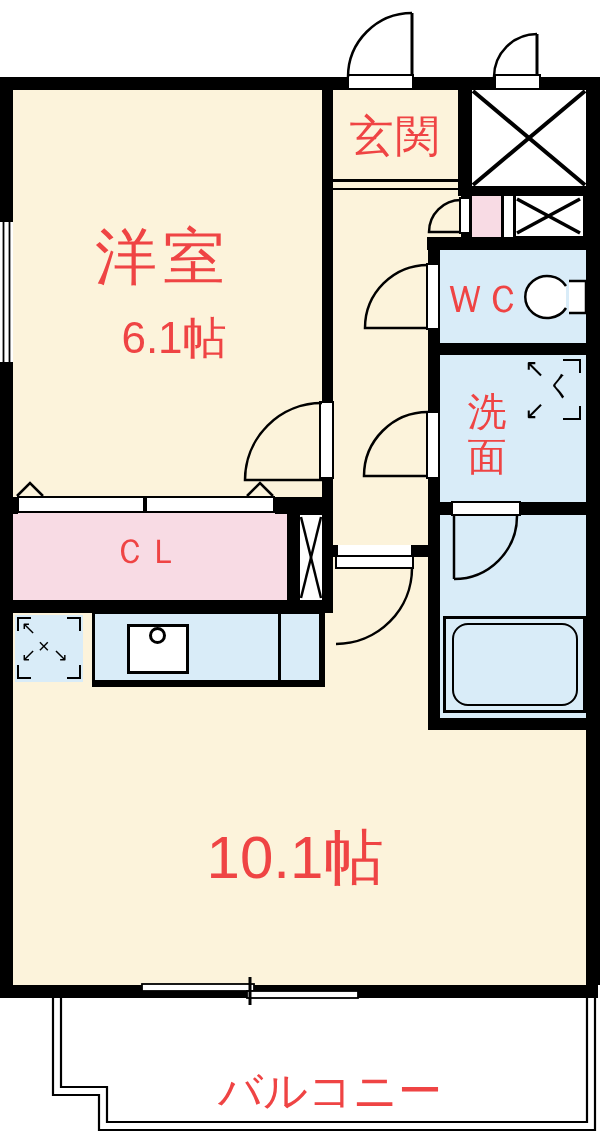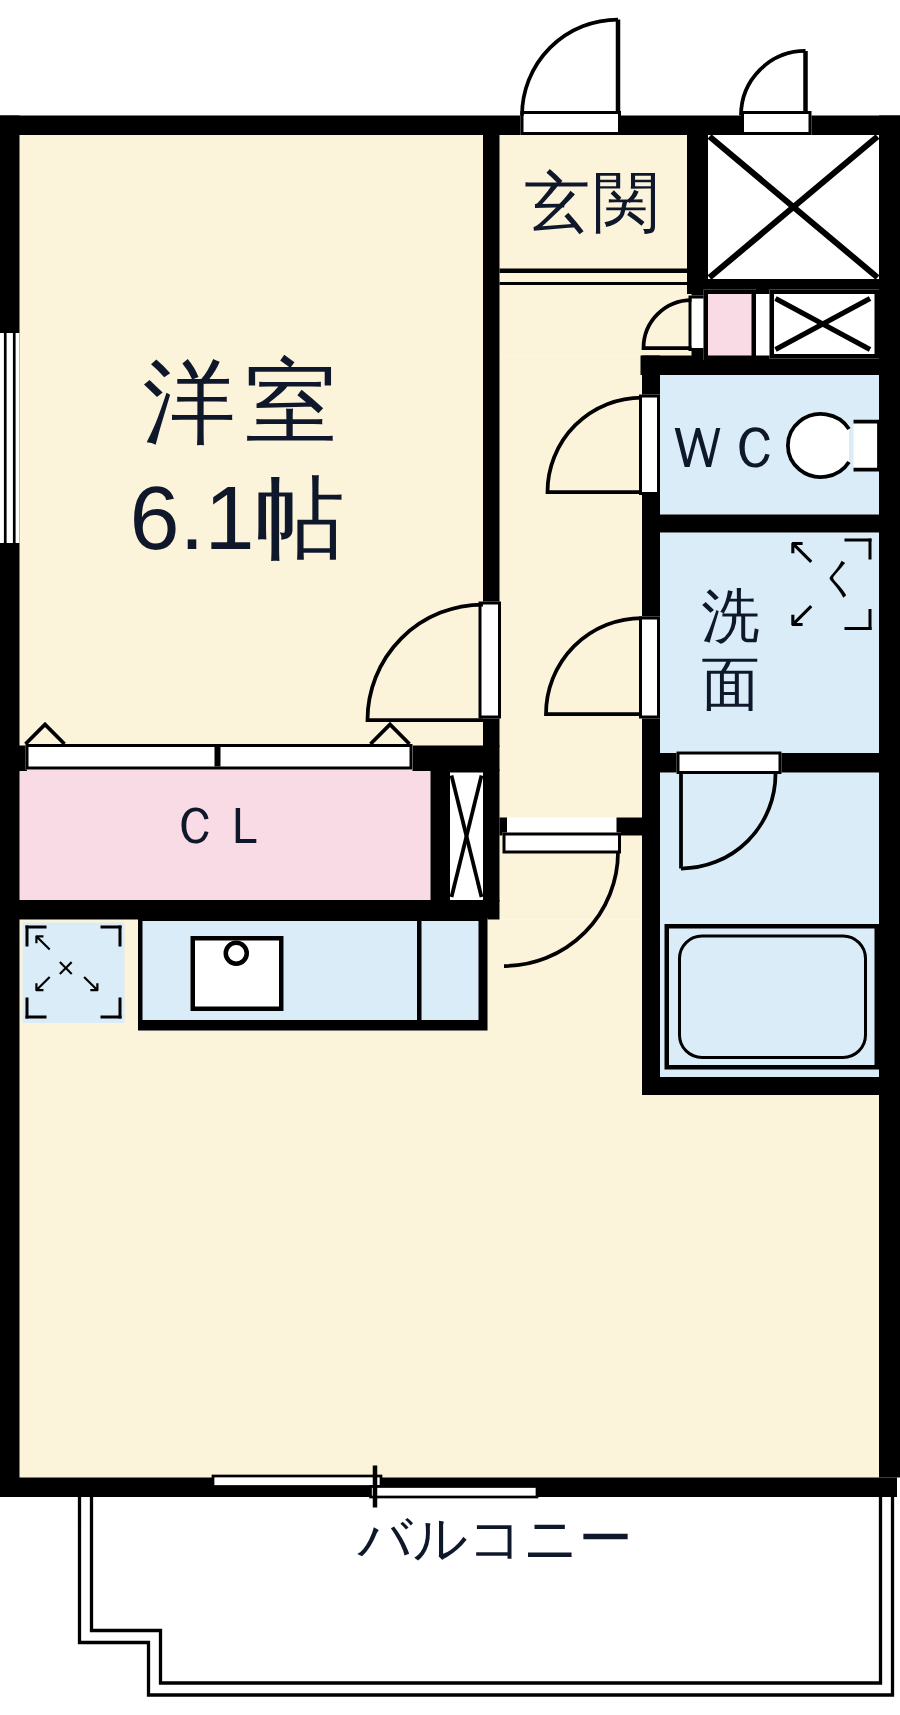--- a/index.html
+++ b/index.html
@@ -6,21 +6,21 @@
   .plan{position:relative;width:600px;height:1143px;background:#ffffff;overflow:hidden;
         font-family:"Liberation Sans","DejaVu Sans",sans-serif;}
   .f,.w,.ft{position:absolute;box-sizing:border-box;}
   .w{background:#000;}
   .cream{background:#FCF3DB;}
   .blue{background:#D9ECF8;}
   .pink{background:#F8DBE4;}
   .white{background:#fff;}
   .sill{position:absolute;box-sizing:border-box;background:#fff;border:2px solid #000;}
   .leaf{position:absolute;box-sizing:border-box;background:#fff;border:2px solid #000;}
-  .lbl{position:absolute;color:#0f172a;line-height:1;text-align:center;white-space:nowrap;}
+  .lbl{position:absolute;color:#ef4444;line-height:1;text-align:center;white-space:nowrap;}
   .lbl.vert{white-space:normal;word-break:break-all;}
   svg.ovl{position:absolute;left:0;top:0;pointer-events:none;}
   .br{position:absolute;box-sizing:border-box;}
   .glyph{position:absolute;color:#000;line-height:1;}
 </style>
 </head>
 <body>
 
 <div class="plan">
 
@@ -147,21 +147,22 @@
     <rect x="247" y="991" width="111" height="7" fill="#fff" stroke="#000" stroke-width="1.8"></rect>
     <line x1="250" y1="977" x2="250" y2="1005" stroke="#000" stroke-width="3"></line>
 
     <path d="M17,496 L30,483 L43,496" fill="none" stroke="#000" stroke-width="2.5"></path>
     <path d="M247,496 L260,483 L273,496" fill="none" stroke="#000" stroke-width="2.5"></path>
 
     <path d="M53,998 V1095 H99 V1130 H595 V998" fill="none" stroke="#000" stroke-width="2.2"></path>
     <path d="M61,998 V1087 H107 V1122 H587 V998" fill="none" stroke="#000" stroke-width="2.2"></path>
   </svg>
 
-  <div class="lbl" style="left:58px;top:226px;width:210px;font-size:62px;letter-spacing:6px;margin-top:12px;">洋室</div>
-  <div class="lbl" style="left:48px;top:316px;width:220px;font-size:60px;">6.1帖</div>
+  <div class="lbl" style="left:58px;top:226px;width:210px;font-size:62px;letter-spacing:6px;">洋室</div>
+  <div class="lbl" style="left:64px;top:316px;width:220px;font-size:44px;">6.1帖</div>
   <div class="lbl" style="left:333px;top:114px;width:125px;font-size:44px;letter-spacing:2px;">玄関</div>
   <div class="lbl" style="left:438px;top:280px;width:92px;font-size:38px;">ＷＣ</div>
   <div class="lbl vert" style="left:464px;top:390px;width:46px;font-size:39px;line-height:1.15;">洗面</div>
   <div class="lbl" style="left:72px;top:534px;width:150px;font-size:34px;">ＣＬ</div>
-  <div class="lbl" style="left:200px;top:1008px;width:260px;font-size:36px;">バルコニー</div>
+  <div class="lbl" style="left:145px;top:828px;width:300px;font-size:60px;">10.1帖</div>
+  <div class="lbl" style="left:200px;top:1069px;width:260px;font-size:44px;">バルコニー</div>
 
 </div>
 
 </body></html>

